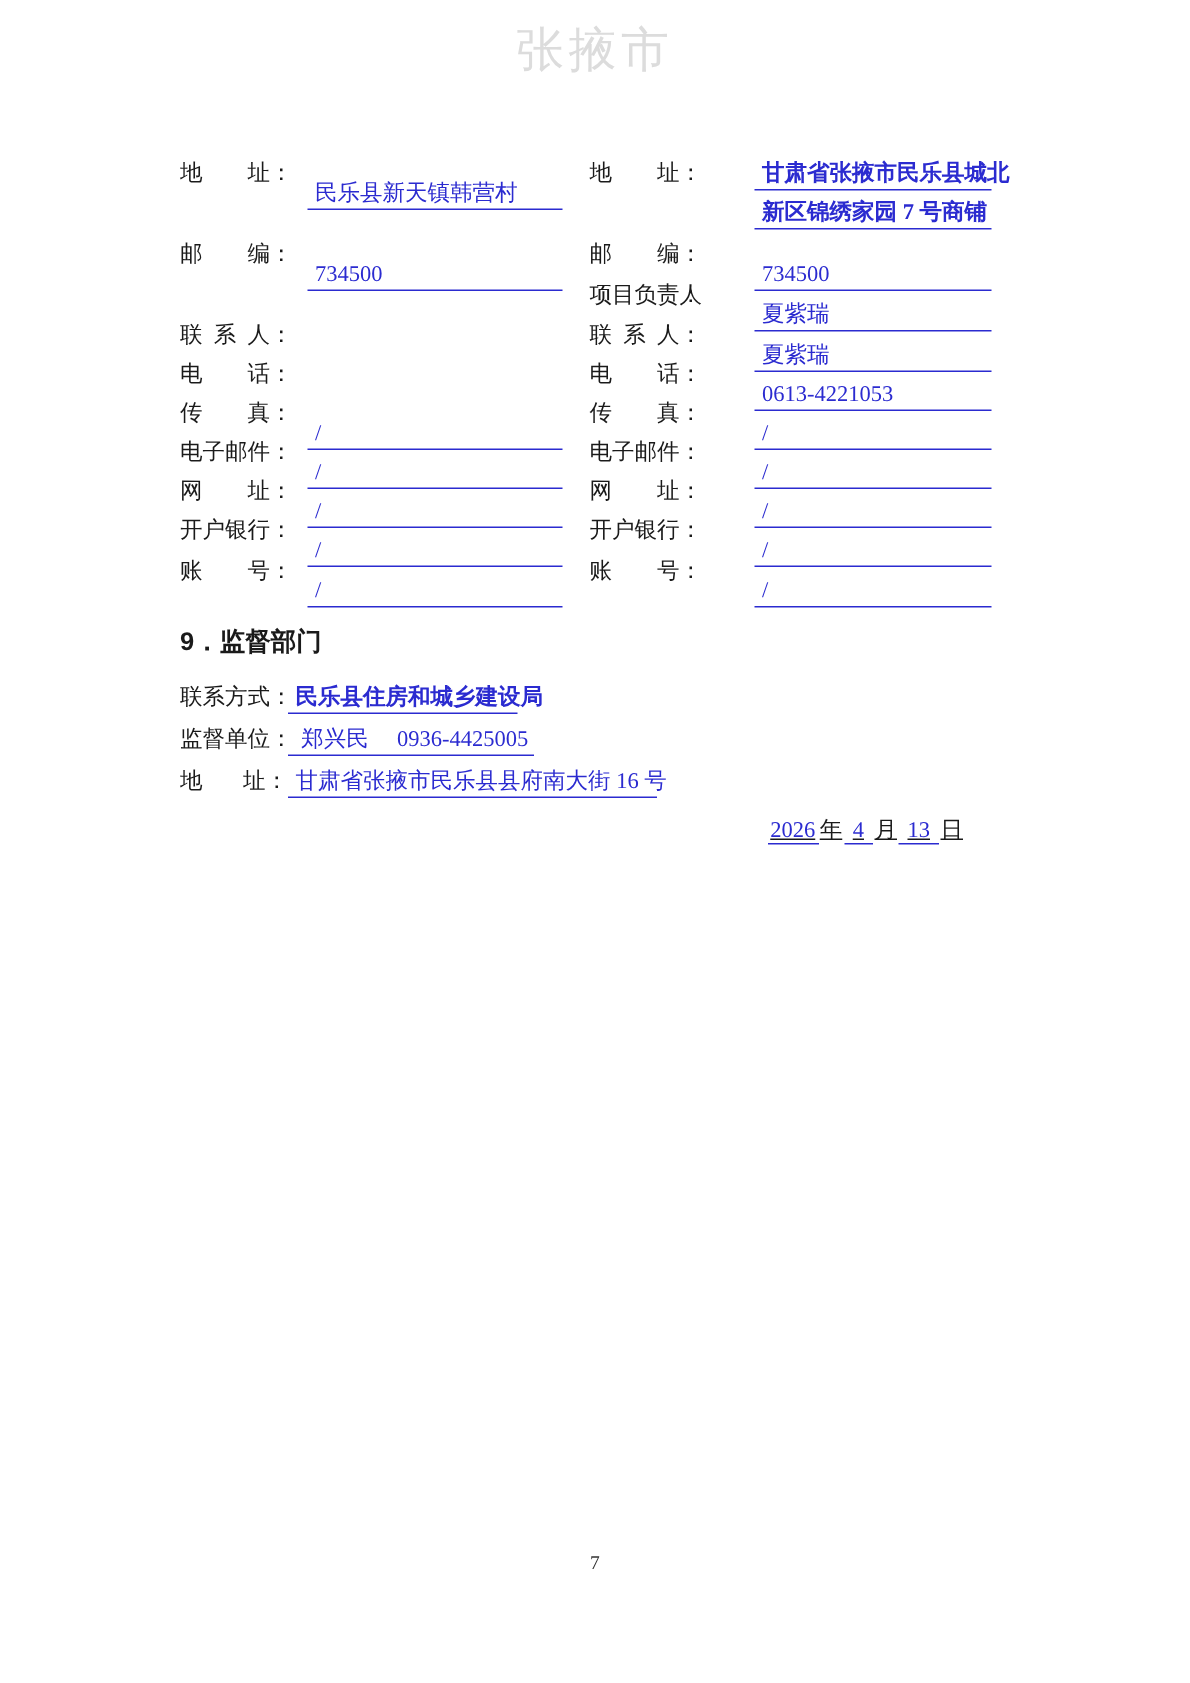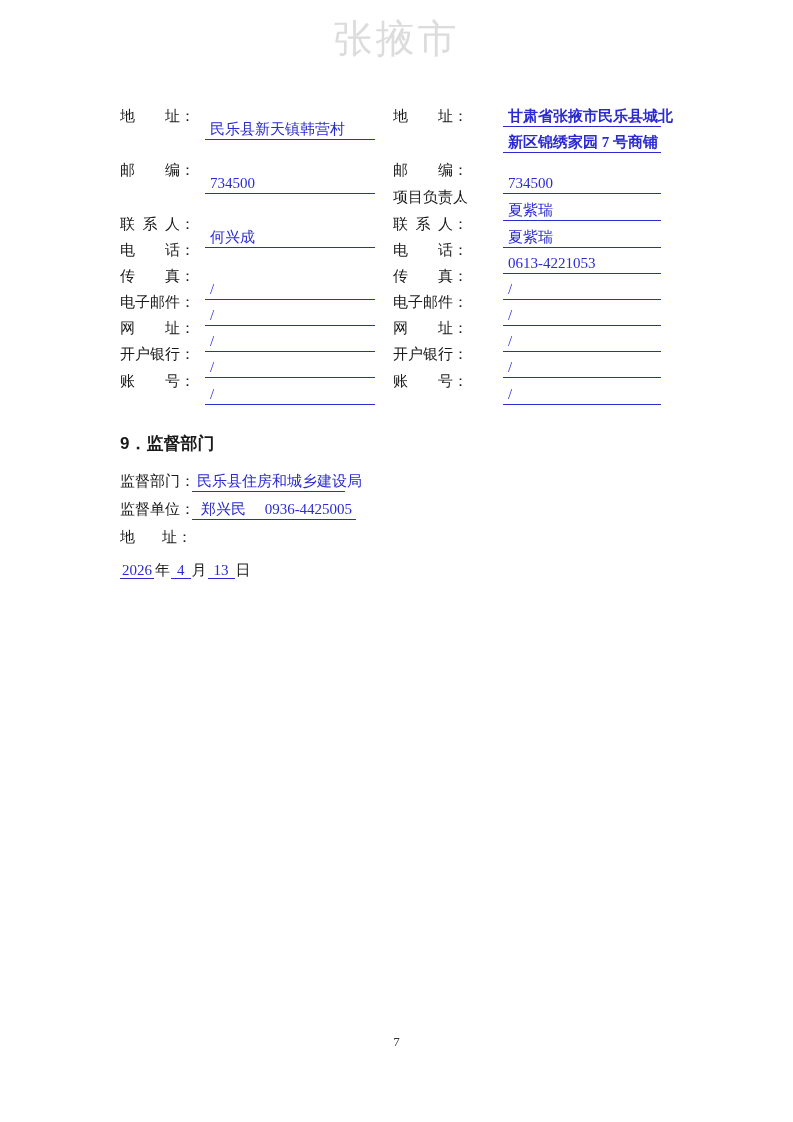--- a/index.html
+++ b/index.html
@@ -15,21 +15,21 @@
     margin:0 auto;
     background:#ffffff;
     font-family:"Liberation Serif","DejaVu Serif",serif;
     font-size:15px;
     color:var(--ink);
     overflow:hidden;
   }
   .watermark{
     position:absolute;top:12px;left:0;width:100%;
     text-align:center;
-    font-size:39px;letter-spacing:3px;
+    font-size:32px;letter-spacing:3px;
     color:var(--wm);
     user-select:none;
   }
   .content{
     position:absolute;left:120px;top:103px;width:553px;
   }
   
   .row{display:flex;height:26px;line-height:26px;}
   .row.h27{height:27px;line-height:27px;}
   .row.addr{height:54px;line-height:27px;}
@@ -49,37 +49,38 @@
     padding-left:5px;
     color:var(--blue);
     border-bottom:1px solid var(--blue);
     white-space:nowrap;
   }
   .u-l{width:170px;}
   .u-r{width:158px;}
   .val-stack{display:flex;flex-direction:column;font-weight:bold;}
   .val-stack .uval{margin-top:3px;margin-bottom:2px;height:21px;}
   
-  .sec9{margin-top:37px;}
+  .sec9{margin-top:21px;}
   .sec9-heading{
     font-family:"Liberation Sans","DejaVu Sans",sans-serif;
     font-weight:bold;font-size:17px;line-height:24px;
     margin-bottom:11px;
   }
   .s9row{display:flex;height:28px;line-height:28px;align-items:flex-start;}
   .s9lbl{display:flex;white-space:nowrap;width:72px;}
   .s9row .uval{margin-top:4px;}
-  .u-s1{width:153px;}
+  .u-s1{width:153px;font-weight:bold;}
   .u-s2{width:164px;text-align:center;}
   .u-s3{width:246px;}
   
   .dateline{
     margin-top:5px;
+    text-align:right;
     padding-right:30px;
-    height:28px;line-height:28px;
+    height:28px;line-height:28px;text-decoration:underline;
   }
   .du{
     color:var(--blue);
     border-bottom:1px solid var(--blue);
     padding:0 2px;
   }
   .du.num{padding:0 6px;}
   .dsep{color:var(--ink);padding:0 1px;}
   .pageno{
     position:absolute;left:0;right:0;top:1034px;
@@ -164,21 +165,20 @@
     <div class="row">
       <div class="cell-l">
         <span class="lbl">
             <span class="spread">
               <span>联</span>
               <span>系</span>
               <span>人</span>
             </span>
             <span>：</span>
           </span>
-        <span class="uval u-l">何兴成</span>
       </div>
       <div class="cell-r">
         <span class="lbl">
             <span class="spread">
               <span>联</span>
               <span>系</span>
               <span>人</span>
             </span>
             <span>：</span>
           </span>
@@ -329,21 +329,21 @@
           </span>
         <span class="uval u-r">/</span>
       </div>
     </div>
 
     <div class="sec9">
       <div class="sec9-heading">9．监督部门</div>
 
       <div class="s9row">
         <span class="s9lbl">
-            <span>监督部门</span>
+            <span>联系方式</span>
             <span>：</span>
           </span>
         <span class="uval u-s1">民乐县住房和城乡建设局</span>
       </div>
 
       <div class="s9row">
         <span class="s9lbl">
             <span>监督单位</span>
             <span>：</span>
           </span>
@@ -351,20 +351,21 @@
       </div>
 
       <div class="s9row">
         <span class="s9lbl">
             <span class="spread spread-s">
               <span>地</span>
               <span>址</span>
             </span>
             <span>：</span>
           </span>
+        <span class="uval u-s3">甘肃省张掖市民乐县县府南大街 16 号</span>
       </div>
 
       <div class="dateline">
         <span class="du">2026</span><span class="dsep">年</span><span class="du num">4</span><span class="dsep">月</span><span class="du num">13</span><span class="dsep">日</span>
       </div>
     </div>
 
   </div>
 
   <div class="pageno">7</div>

